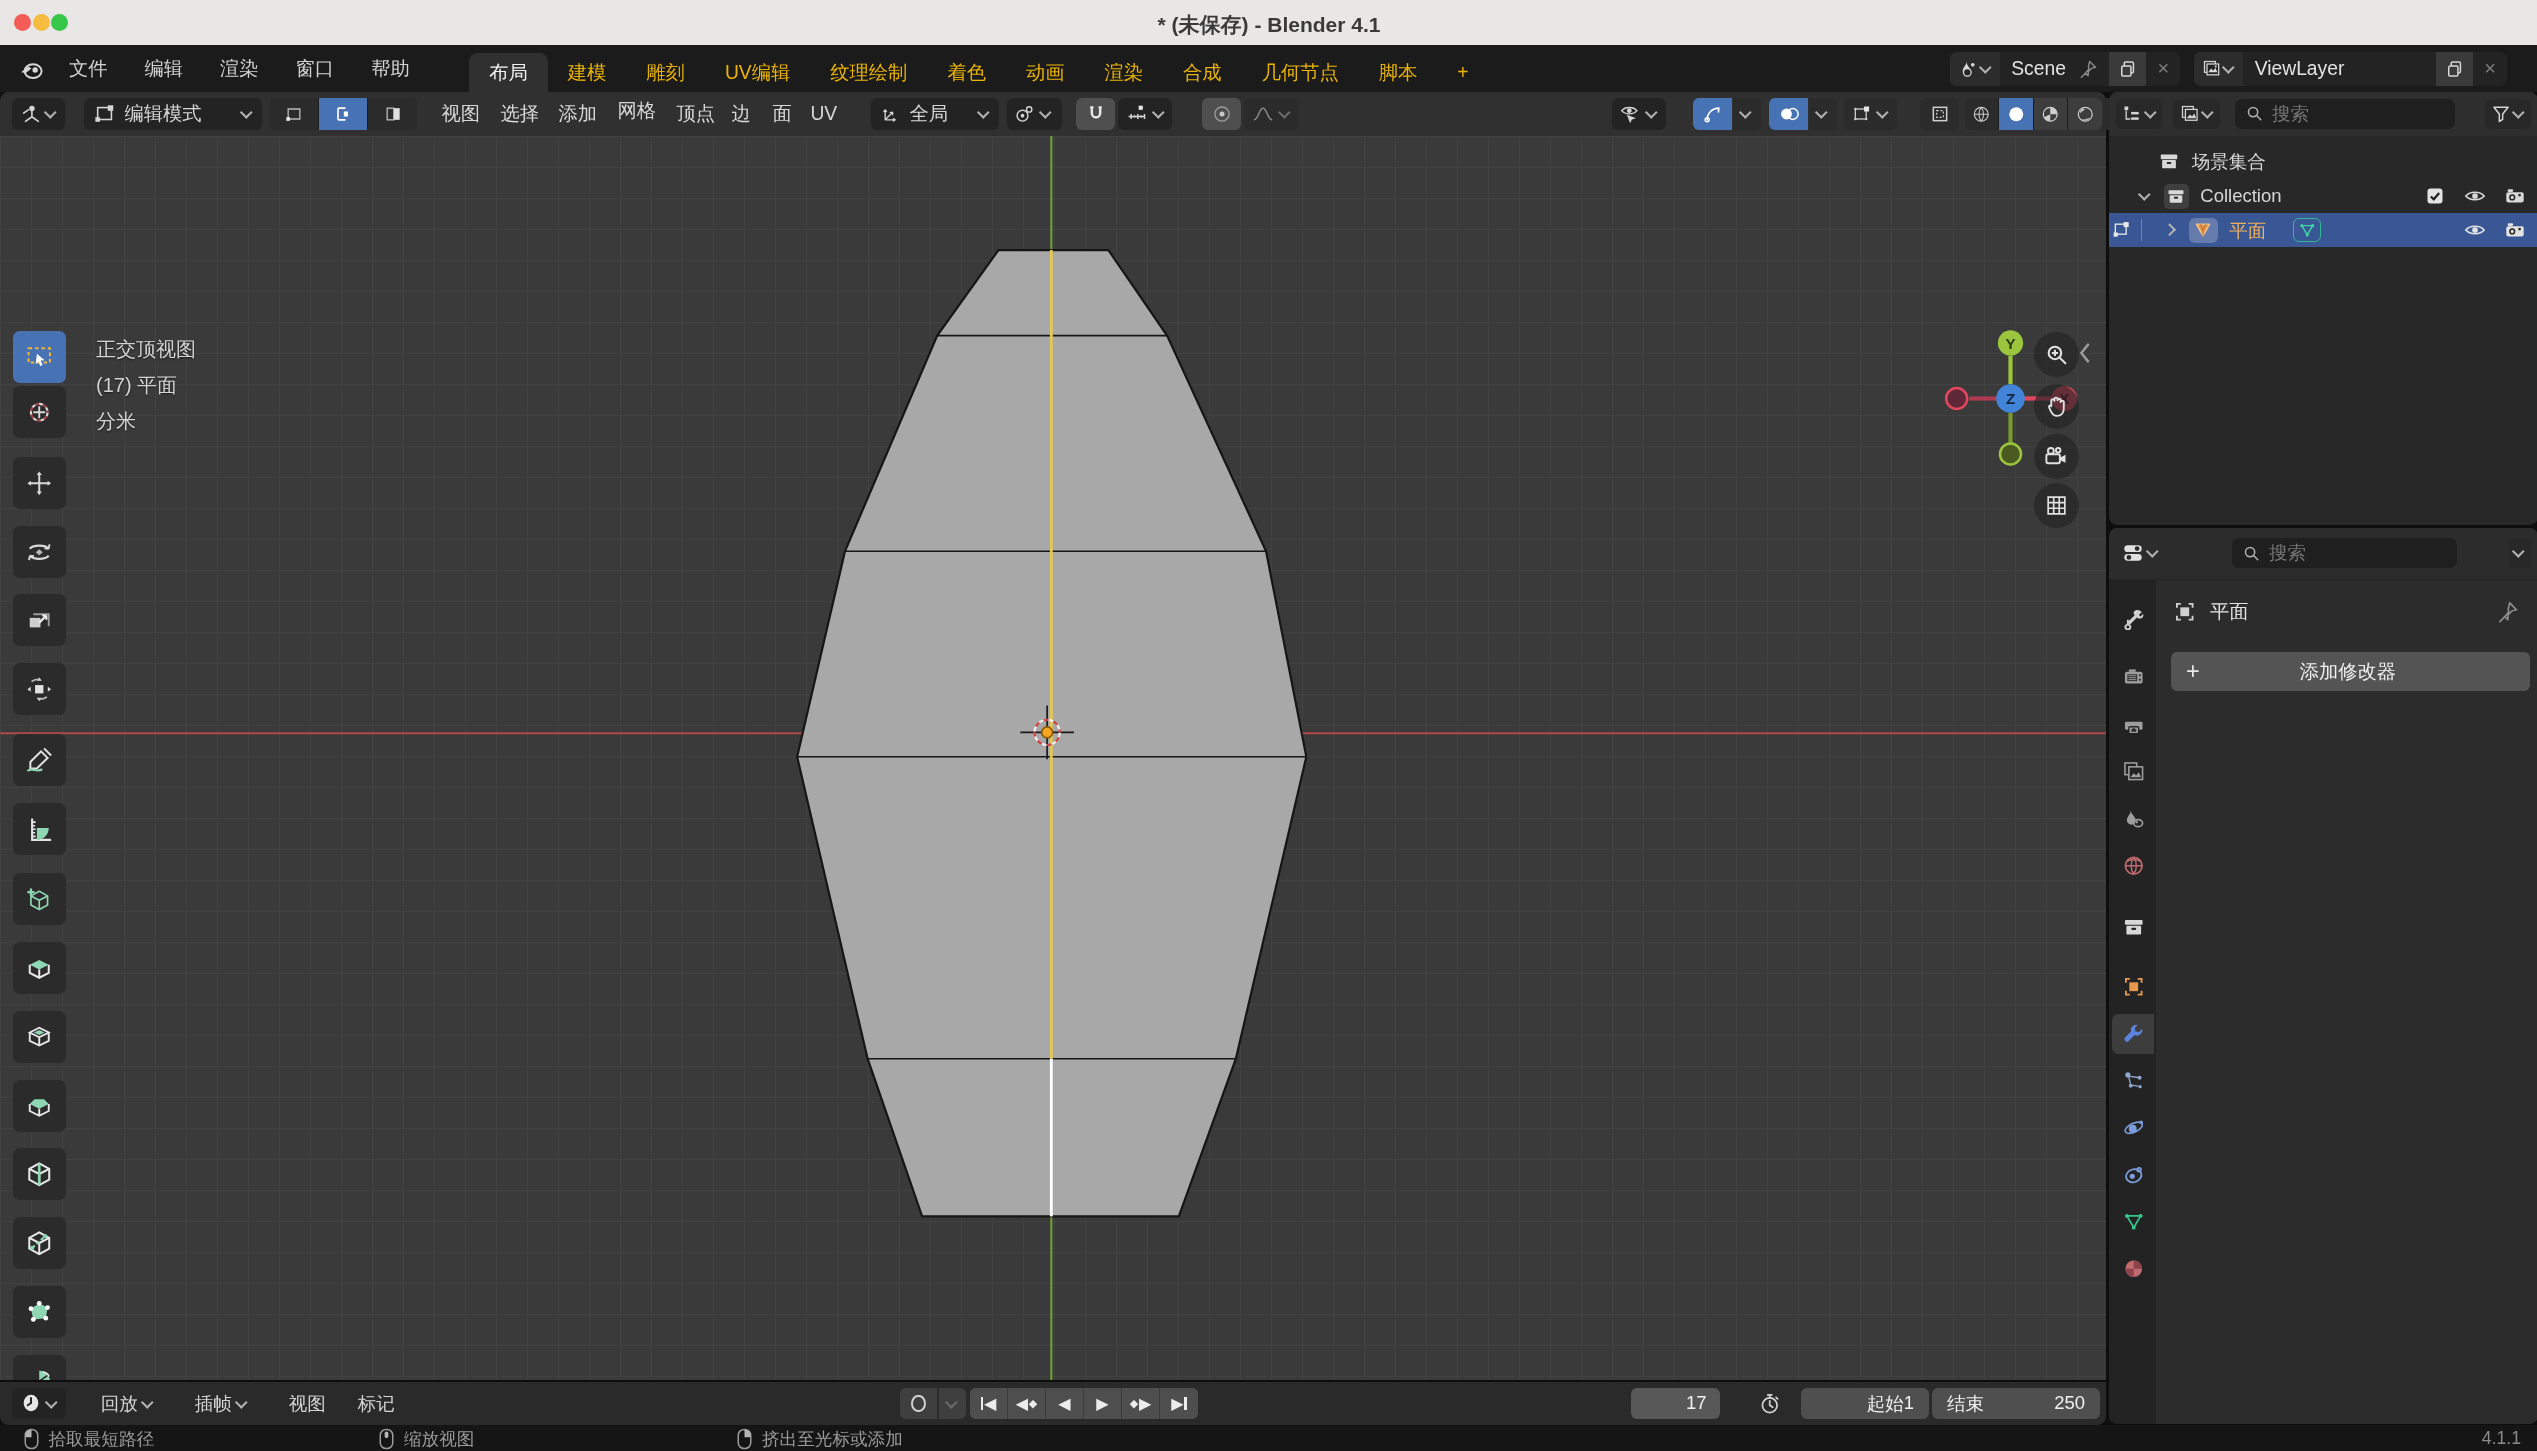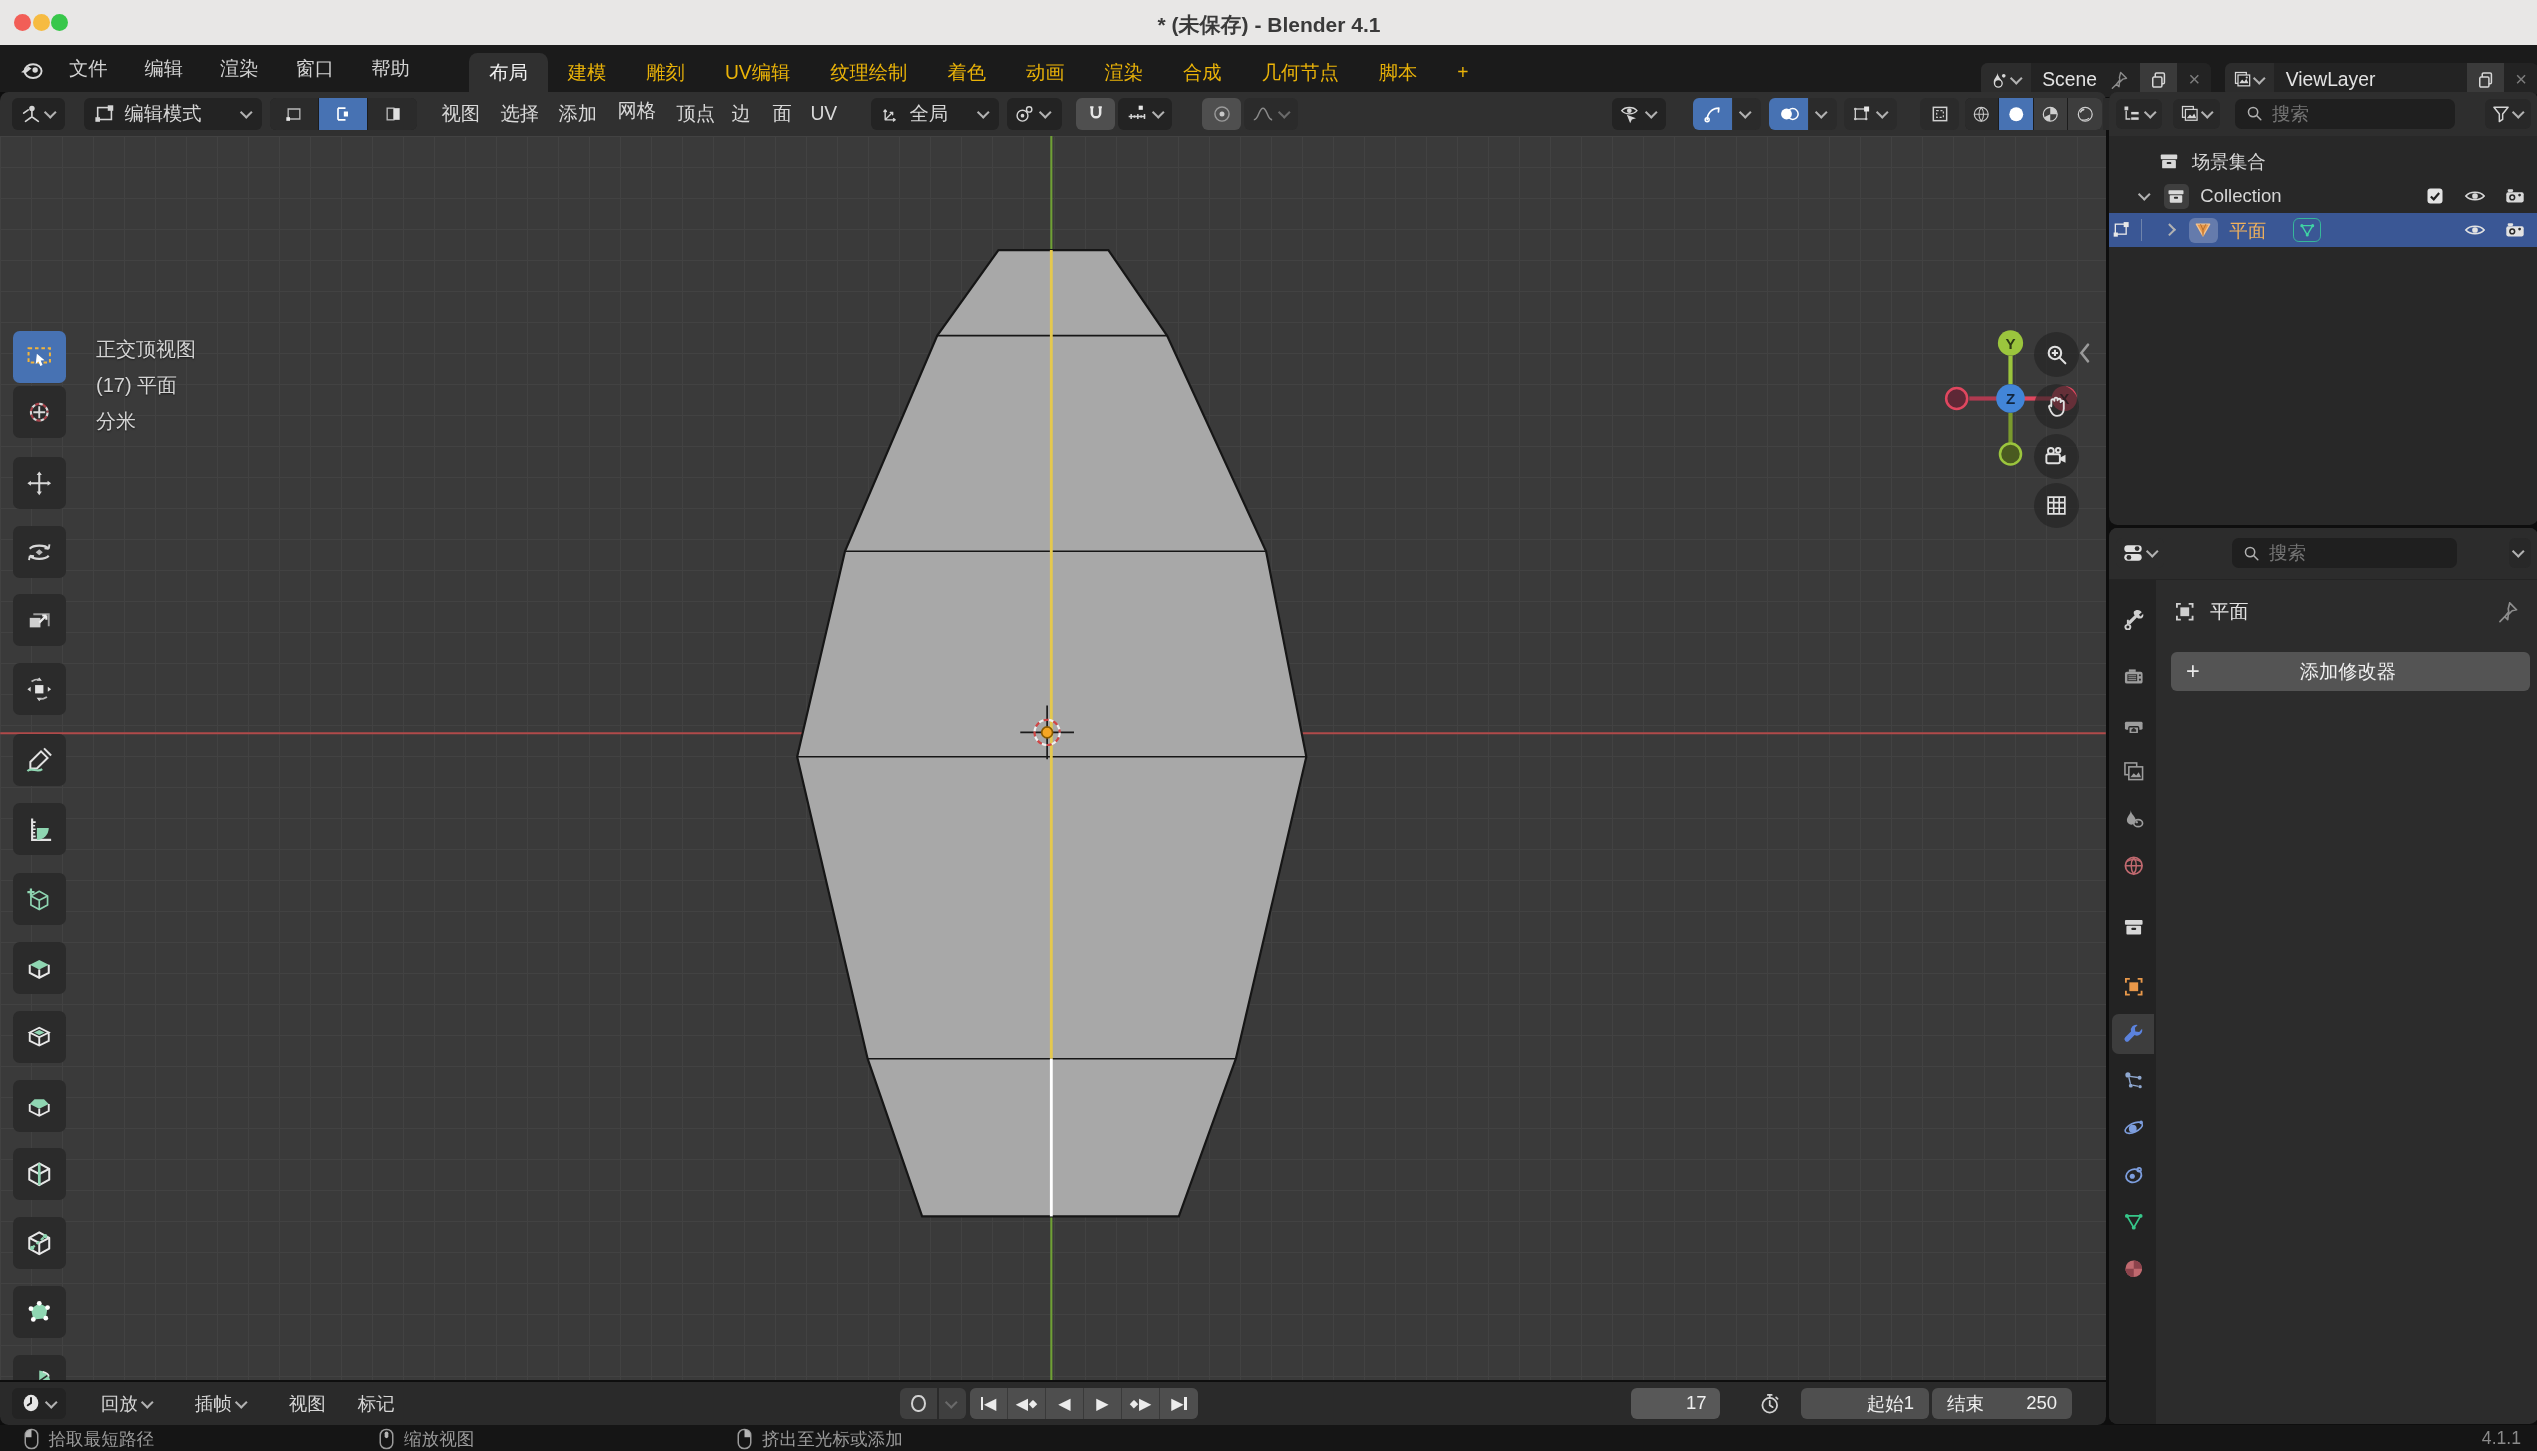--- a/index.html
+++ b/index.html
@@ -15,21 +15,21 @@
   .t-green { left:51px; background:#37c74a; }
   .win-title { position:absolute; top:11px; left:0; width:100%; text-align:center; font-size:21px; font-weight:bold; color:#3a3a3a; }
 
   
   .topbar { position:absolute; left:0; top:45px; width:2538px; height:47px; background:#1b1b1b; display:flex; align-items:center; }
   .blender-logo { margin-left:13.4px; width:37px; height:28.5px; display:flex; align-items:center; justify-content:center; }
   .tb-menu { padding:0 18.5px; font-size:19.3px; color:#d2d2d2; height:47px; display:flex; align-items:center; cursor:default; }
   .tabs { display:flex; margin-left:41px; height:47px; align-items:flex-end; }
   .tab { padding:0 20px; height:39px; display:flex; align-items:center; font-size:19.3px; color:#eab308; border-radius:8.4px 8.4px 0 0; }
   .tab.active { background:#303030; color:#f1f1f1; }
-  .tb-right { position:absolute; right:0; top:6.7px; display:flex; gap:13.4px;margin-top:11px; }
+  .tb-right { position:absolute; right:31px; top:6.7px; display:flex; gap:13.4px; }
   .id-widget { display:flex; align-items:center; background:#232323; border-radius:6.7px; height:34px; }
   .id-icon-btn { display:flex; align-items:center; gap:3.4px; padding:0 8.4px; height:34px; background:#2c2c2c; border-radius:6.7px 0 0 6.7px; }
   .id-name { display:flex; align-items:center; font-size:19.3px; color:#e3e3e3; padding:0 11.7px; gap:11.7px; }
   .id-sub { display:flex; align-items:center; justify-content:center; width:37px; height:34px; background:#3a3a3a; }
   .id-x { width:34px; background:#232323; color:#7d7d7d; font-size:20px; border-radius:0 6.7px 6.7px 0; display:flex; align-items:center; justify-content:center; height:34px; }
 
   
   .vp-header { position:absolute; left:0; top:92px; width:2106px; height:44px; background:#303030; border-radius:8.4px 8.4px 0 0; }
   .vph-item { position:absolute; top:5.9px; height:32px; display:flex; align-items:center; }
   .widget { background:#232323; border-radius:5.9px; display:flex; align-items:center; height:32px; }
@@ -882,21 +882,21 @@
       <svg width="23.5" height="23.5" viewBox="0 0 24 24">
           <circle cx="12" cy="13.5" r="7.5" fill="none" stroke="#d2d2d2" stroke-width="1.8"></circle>
           <path d="M12 9 V13.5 L15 15.5" stroke="#d2d2d2" stroke-width="1.8" fill="none" stroke-linecap="round"></path>
           <path d="M10 3 H14 M12 3 V6 M18.5 5.5 L20 7" stroke="#d2d2d2" stroke-width="1.8" stroke-linecap="round"></path>
         </svg>
     </div>
     <div class="tl-item field" style="left:1801px; width:128px; padding:0 15px; justify-content:flex-end;">
       <span>起始</span>
       <span>1</span>
     </div>
-    <div class="tl-item field" style="left:1932px; width:140px; padding:0 15px; justify-content:space-between;gap:36px;">
+    <div class="tl-item field" style="left:1932px; width:168px; padding:0 15px; justify-content:space-between;gap:36px;">
       <span>结束</span>
       <span>250</span>
     </div>
   </div>
 
   <div class="statusbar">
     <div class="sb-item" style="left:23.5px;">
       <svg width="15" height="22" viewBox="0 0 18 26">
           <rect x="1.5" y="1.5" width="15" height="23" rx="7" fill="none" stroke="#9a9a9a" stroke-width="1.8"></rect>
           <path d="M2 8 a7 6.5 0 0 1 7 -6.5 V11 H2 Z" fill="#b5b5b5"></path>

